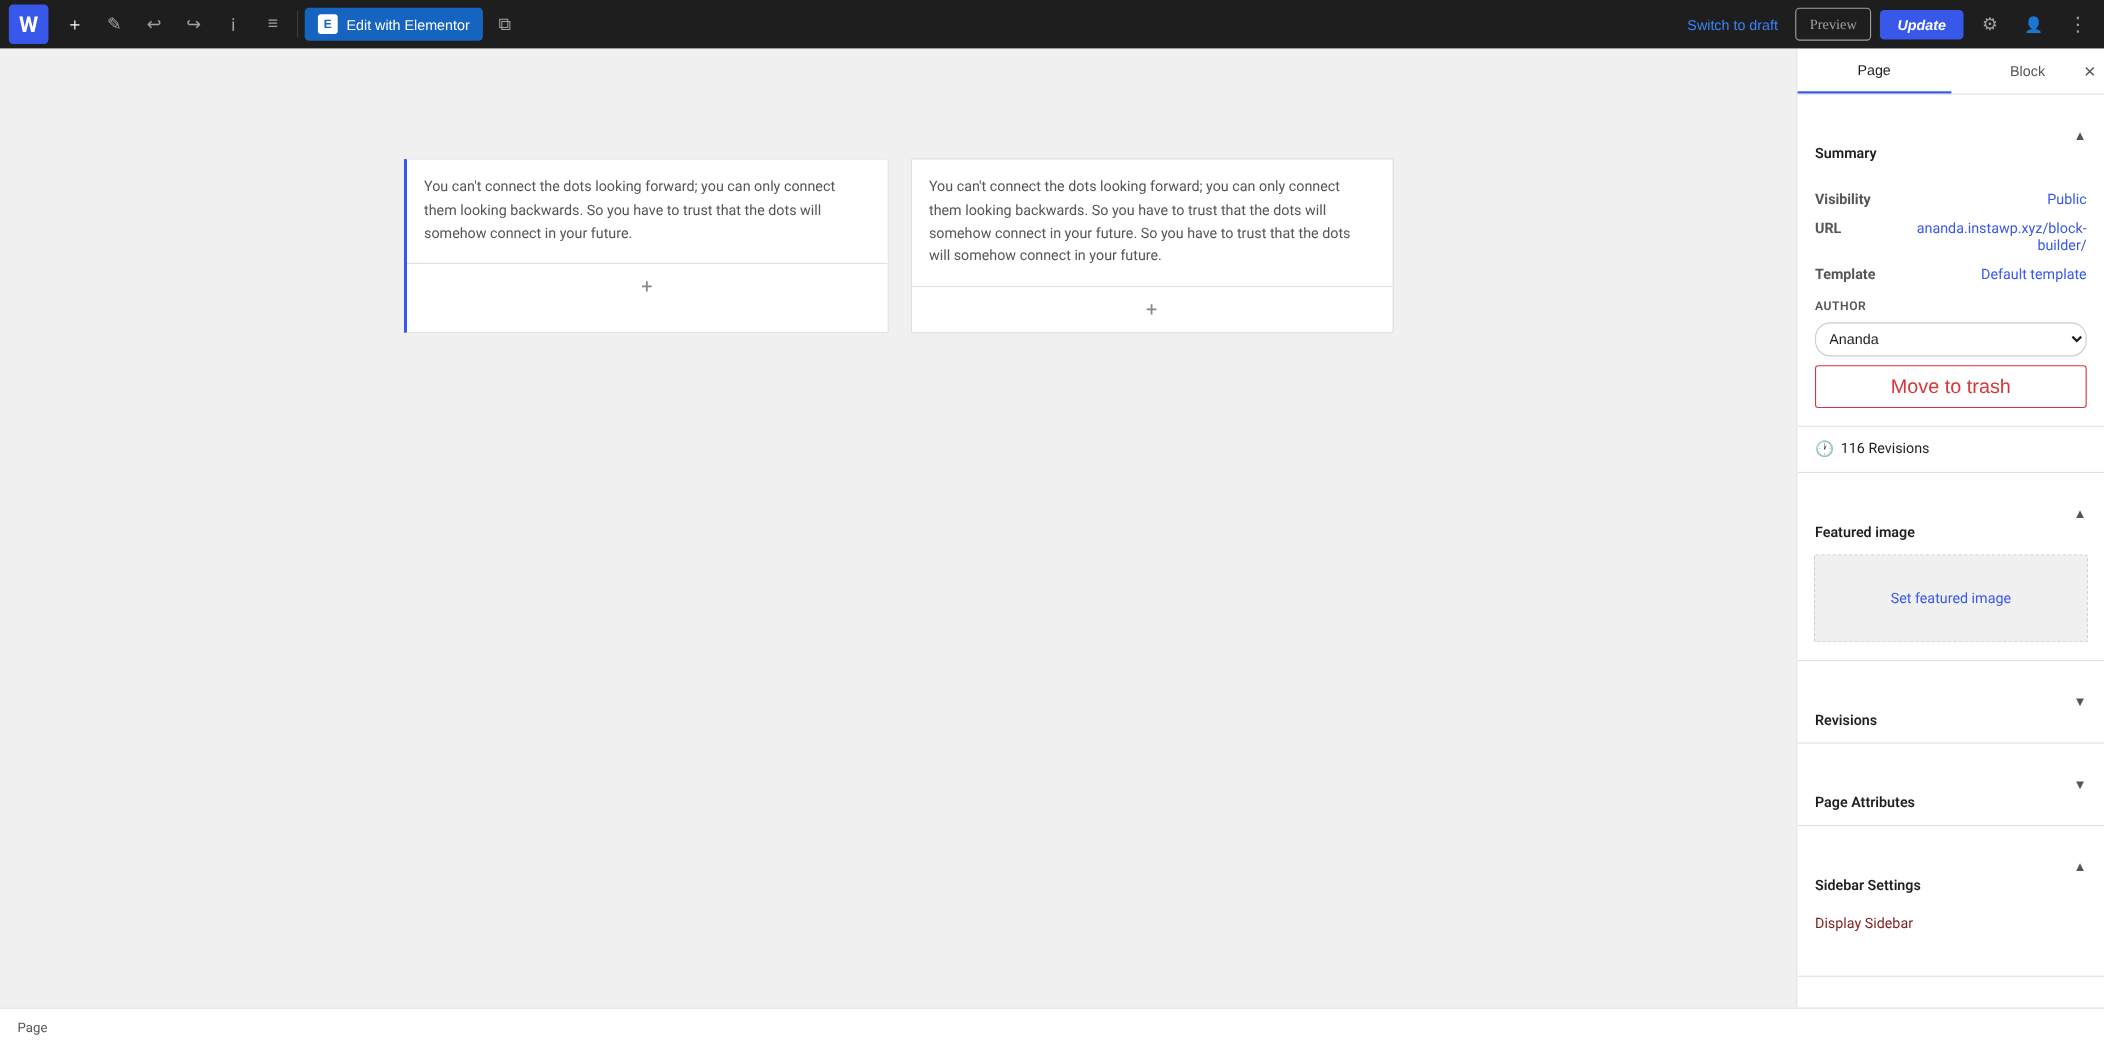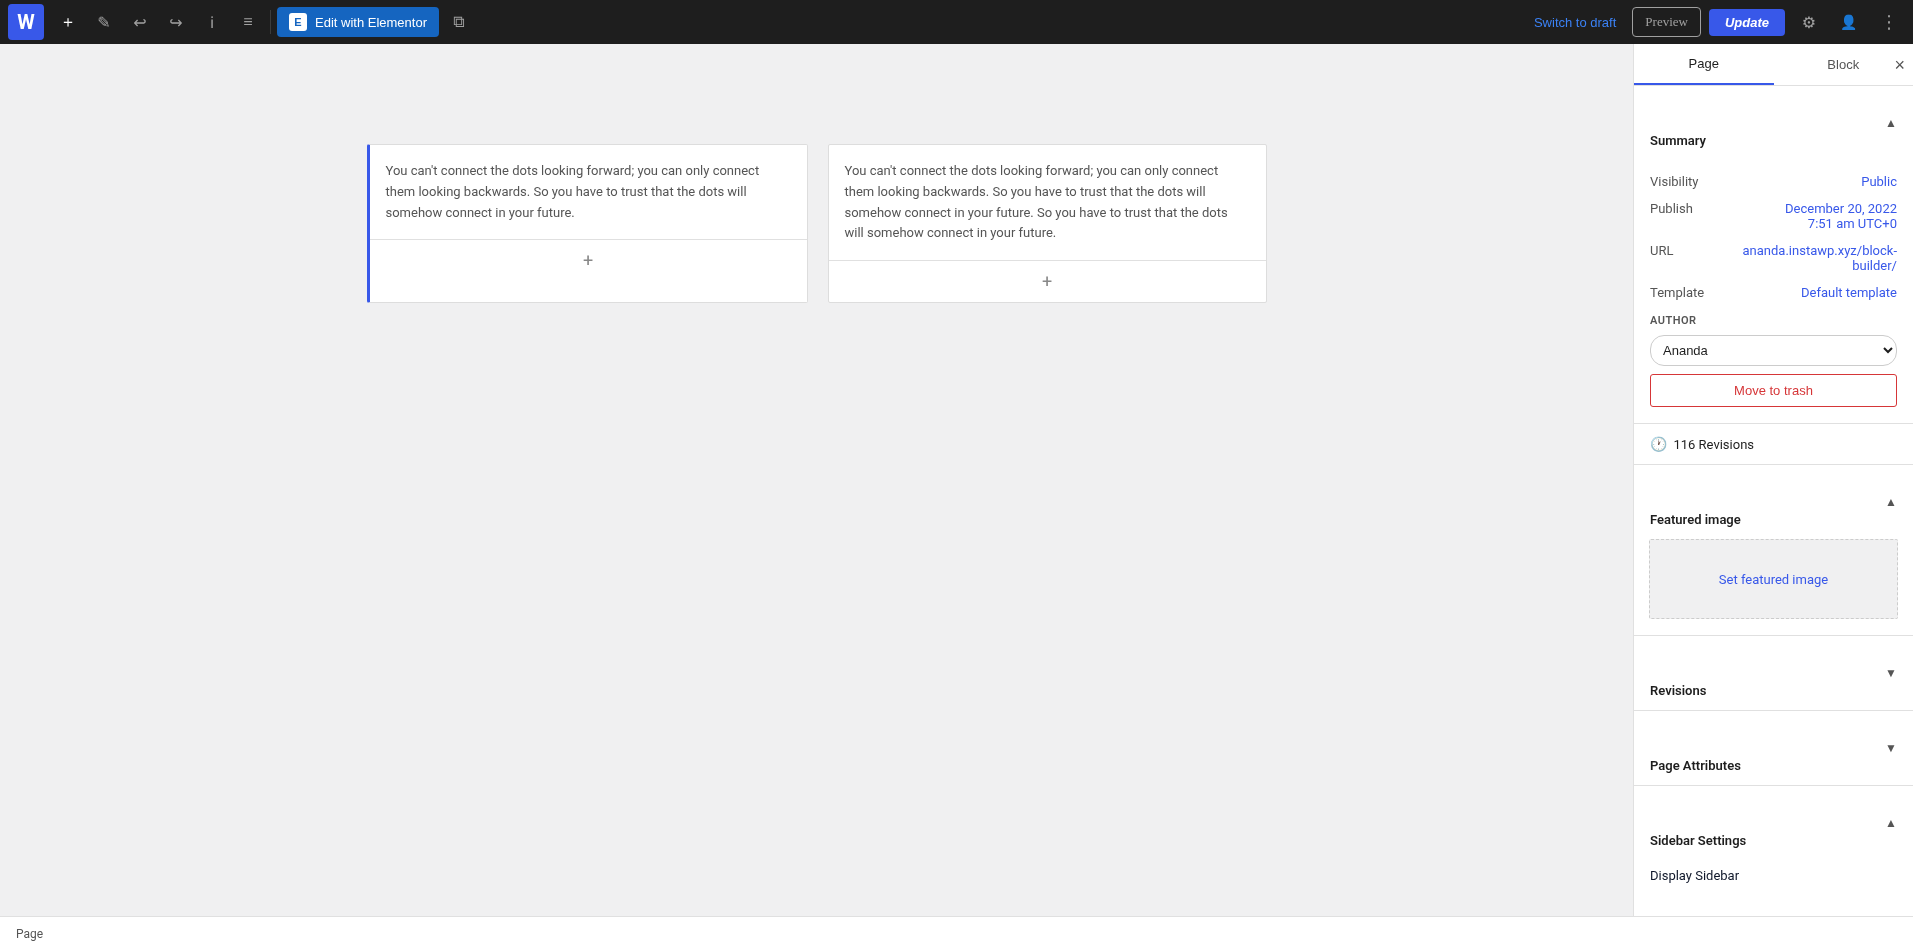--- a/index.html
+++ b/index.html
@@ -123,26 +123,26 @@
     .sidebar-section-title {
       font-size: 13px; font-weight: 600; color: #1e1e1e; margin-top: 35px;
     }
     .sidebar-section-chevron { color: #555; font-size: 12px; }
     .sidebar-section-content { padding: 8px 16px 16px; }
 
     .sidebar-row {
       display: flex; justify-content: space-between; align-items: flex-start;
       padding: 6px 0; font-size: 13px;
     }
-    .sidebar-row-label { color: #555; }
+    .sidebar-row-label { color: #555; font-weight: bold; }
     .sidebar-row-value { color: #3858e9; text-align: right; text-decoration: none; font-size: 13px; }
 
     .move-trash-btn {
       width: 100%; border: 1px solid #d63638; color: #d63638; background: white;
-      padding: 8px; border-radius: 3px; cursor: pointer; font-size: 13px;
+      padding: 8px; border-radius: 3px; cursor: pointer; font-size: 18px;
       margin-top: 8px;
     }
 
     .revisions-row {
       display: flex; align-items: center; gap: 6px; padding: 12px 16px;
       font-size: 13px; color: #1e1e1e; cursor: pointer; border-bottom: 1px solid #e0e0e0;
     }
     .revisions-icon { color: #555; font-size: 14px; }
 
     
@@ -280,25 +280,20 @@
       <div class="sidebar-section-header">
         <span class="sidebar-section-title">Summary</span>
         <span class="sidebar-section-chevron">▲</span>
       </div>
       <div class="sidebar-section-content">
         <div class="sidebar-row">
           <span class="sidebar-row-label">Visibility</span>
           <a href="#" class="sidebar-row-value">Public</a>
         </div>
         <div class="sidebar-row">
-          <span class="sidebar-row-label">Publish</span>
-          <a href="#" class="sidebar-row-value" style="white-space:pre-line; text-align:right;">December 20, 2022
-7:51 am UTC+0</a>
-        </div>
-        <div class="sidebar-row">
           <span class="sidebar-row-label">URL</span>
           <a href="#" class="sidebar-row-value" style="word-break:break-all; max-width:160px;">ananda.instawp.xyz/block-builder/</a>
         </div>
         <div class="sidebar-row">
           <span class="sidebar-row-label">Template</span>
           <a href="#" class="sidebar-row-value">Default template</a>
         </div>
         <div style="margin-top:8px;">
           <div style="font-size:11px; font-weight:600; color:#555; letter-spacing:0.5px; margin-bottom:4px;">AUTHOR</div>
           <select class="author-select">
@@ -339,21 +334,21 @@
         <span class="sidebar-section-chevron">▼</span>
       </div>
     </div>
 
     <div class="sidebar-section">
       <div class="sidebar-section-header">
         <span class="sidebar-section-title">Sidebar Settings</span>
         <span class="sidebar-section-chevron">▲</span>
       </div>
       <div class="sidebar-section-content">
-        <div style="font-size:13px; color:#0f172a; margin-bottom:23px;">Display Sidebar</div>
+        <div style="font-size:13px; color:#7f1d1d; margin-bottom:23px;">Display Sidebar</div>
       </div>
     </div>
 
   </div>
 
 </div>
 
 <div class="footer">
   <span>Page</span>
 </div>

